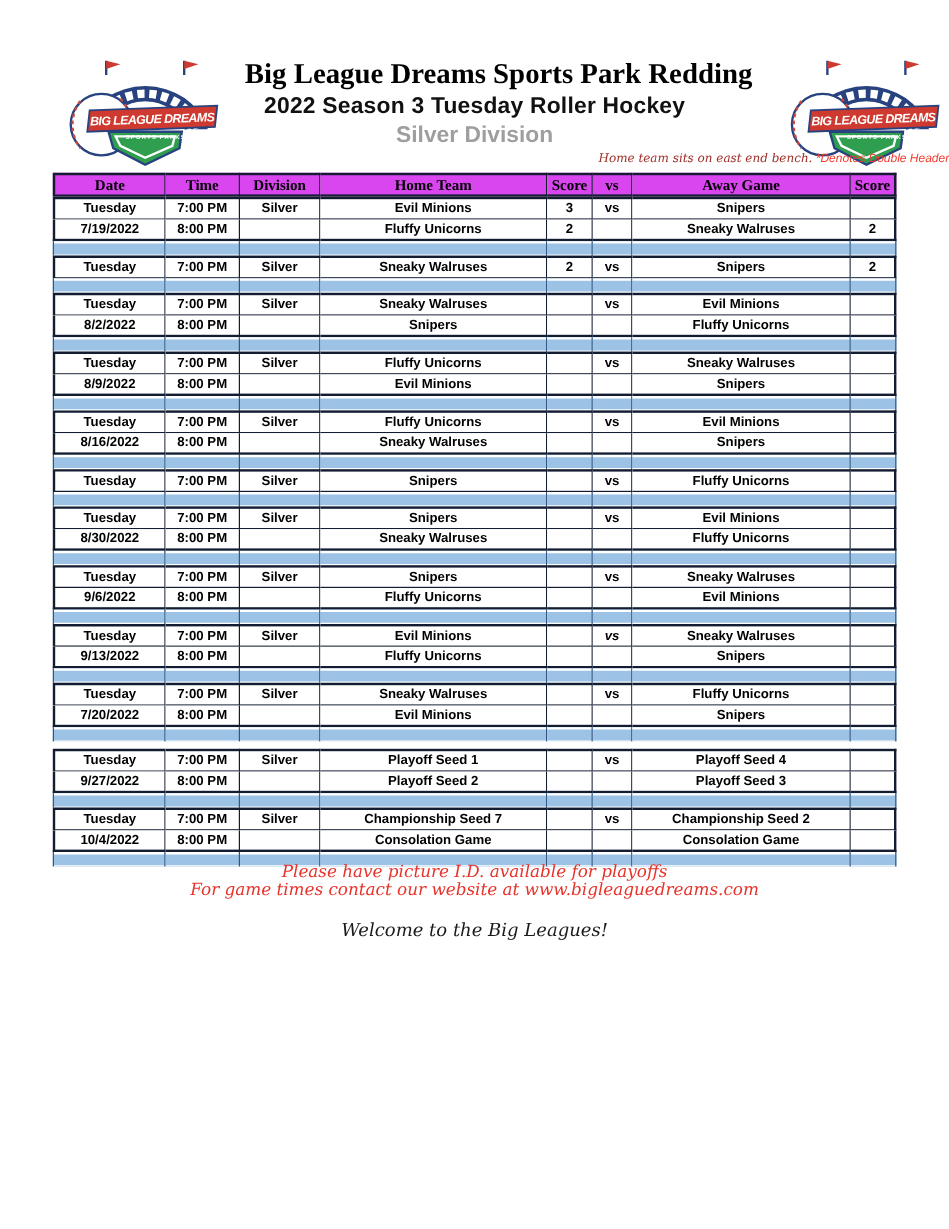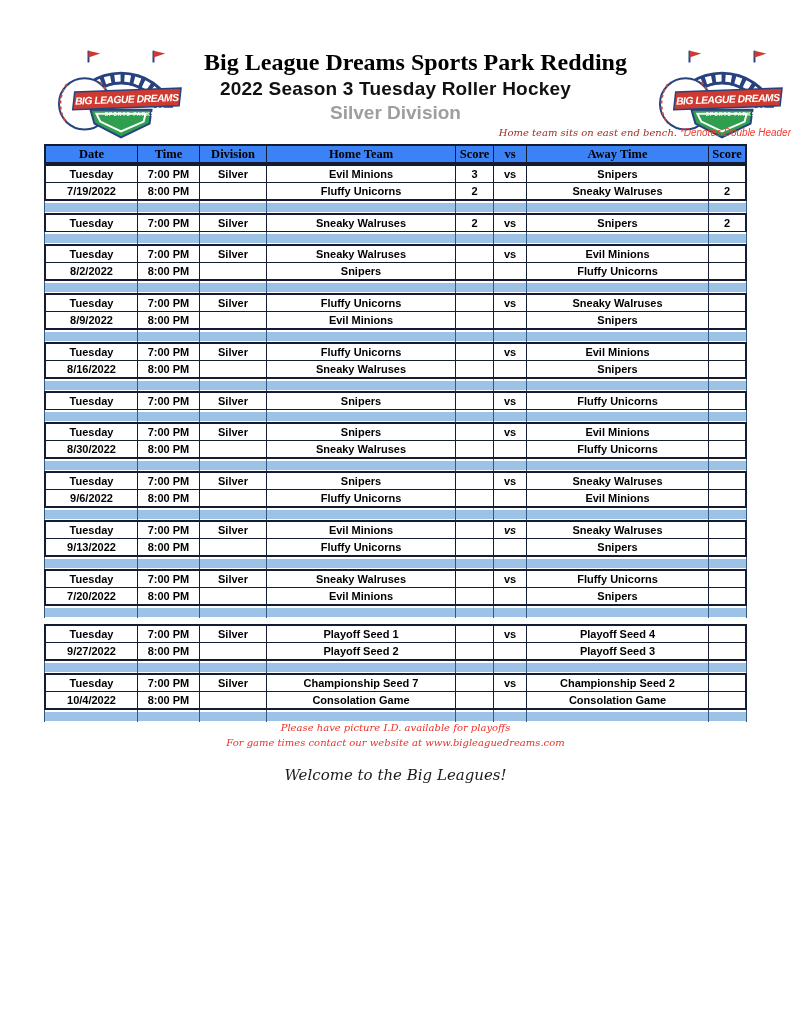--- a/index.html
+++ b/index.html
@@ -21,21 +21,21 @@
   .title-division{font-weight:bold;font-size:19px;color:#9e9e9e;line-height:24px;}
   .note-line{font-size:10px;line-height:15px;text-align:right;}
   .note-script{font-family:"DejaVu Serif",serif;font-style:italic;color:#9e2b25;}
   .note-red{font-style:italic;color:#f43b2e;}
 
   
   .table-wrap{position:absolute;left:44px;top:144px;width:703px;}
   table.sched{border-collapse:separate;border-spacing:0;table-layout:fixed;width:703px;}
   table.sched td,table.sched th{padding:0;overflow:hidden;white-space:nowrap;text-align:center;
         font-size:11px;line-height:16px;color:#000;}
-  tr.hdr th{height:17px;background:#3b82f6;font-family:"Liberation Serif",serif;font-weight:bold;
+  tr.hdr th{height:17px;background:#d946ef;font-family:"Liberation Serif",serif;font-weight:bold;
         font-size:12.5px;border-top:2px solid var(--bd);border-bottom:2px solid var(--bd);
         border-right:1px solid var(--bd);}
   tr.hdr th:first-child{border-left:2px solid var(--bd);}
   tr.hdr th:last-child{border-right:2px solid var(--bd);}
 
   tr.g1 td,tr.g2 td{height:17px;background:#ffffff;font-weight:bold;border-right:1px solid var(--bd);}
   tr.g1 td{border-top:2px solid var(--bd);border-bottom:1px solid var(--bd);}
   tr.g2 td{border-bottom:2px solid var(--bd);}
   tr.g1 td:first-child,tr.g2 td:first-child{border-left:2px solid var(--bd);}
   tr.g1 td:last-child,tr.g2 td:last-child{border-right:2px solid var(--bd);}
@@ -43,21 +43,21 @@
   td.vs-italic{font-style:italic;}
 
   tr.sep td{height:12px;background:#9CC3E5;border-right:1px solid var(--sepline);
         box-shadow:inset 0 2px 0 #ffffff,inset 0 -1px 0 #ffffff;}
   tr.sep td:first-child{border-left:1px solid var(--sepline);}
   tr.spacer td{height:6px;background:#ffffff;border:none;}
 
   
   .footer{position:absolute;left:0;right:0;top:720px;text-align:center;
         font-family:"DejaVu Serif",serif;font-style:italic;}
-  .footer-red{color:#e8322a;font-size:10px;line-height:15px;}
+  .footer-red{color:#e8322a;font-size:14px;line-height:15px;}
   .footer-black{color:#1a1a1a;font-size:15px;margin-top:16px;}
 </style>
 </head>
 <body>
 
 <div class="page">
 
   <svg class="logo left" viewBox="0 0 132 96">
     <g>
       <line x1="34" y1="16" x2="34" y2="4" stroke="#27427e" stroke-width="2"></line>
@@ -121,21 +121,21 @@
           <col style="width:38px">
       </colgroup>
       <tbody id="sched-body">
           <tr class="hdr">
             <th>Date</th>
             <th>Time</th>
             <th>Division</th>
             <th>Home Team</th>
             <th>Score</th>
             <th>vs</th>
-            <th>Away Time</th>
+            <th>Away Game</th>
             <th>Score</th>
           </tr>
           <tr class="g1">
             <td>Tuesday</td>
             <td>7:00 PM</td>
             <td>Silver</td>
             <td>Evil Minions</td>
             <td class="hl">3</td>
             <td>vs</td>
             <td>Snipers</td>

